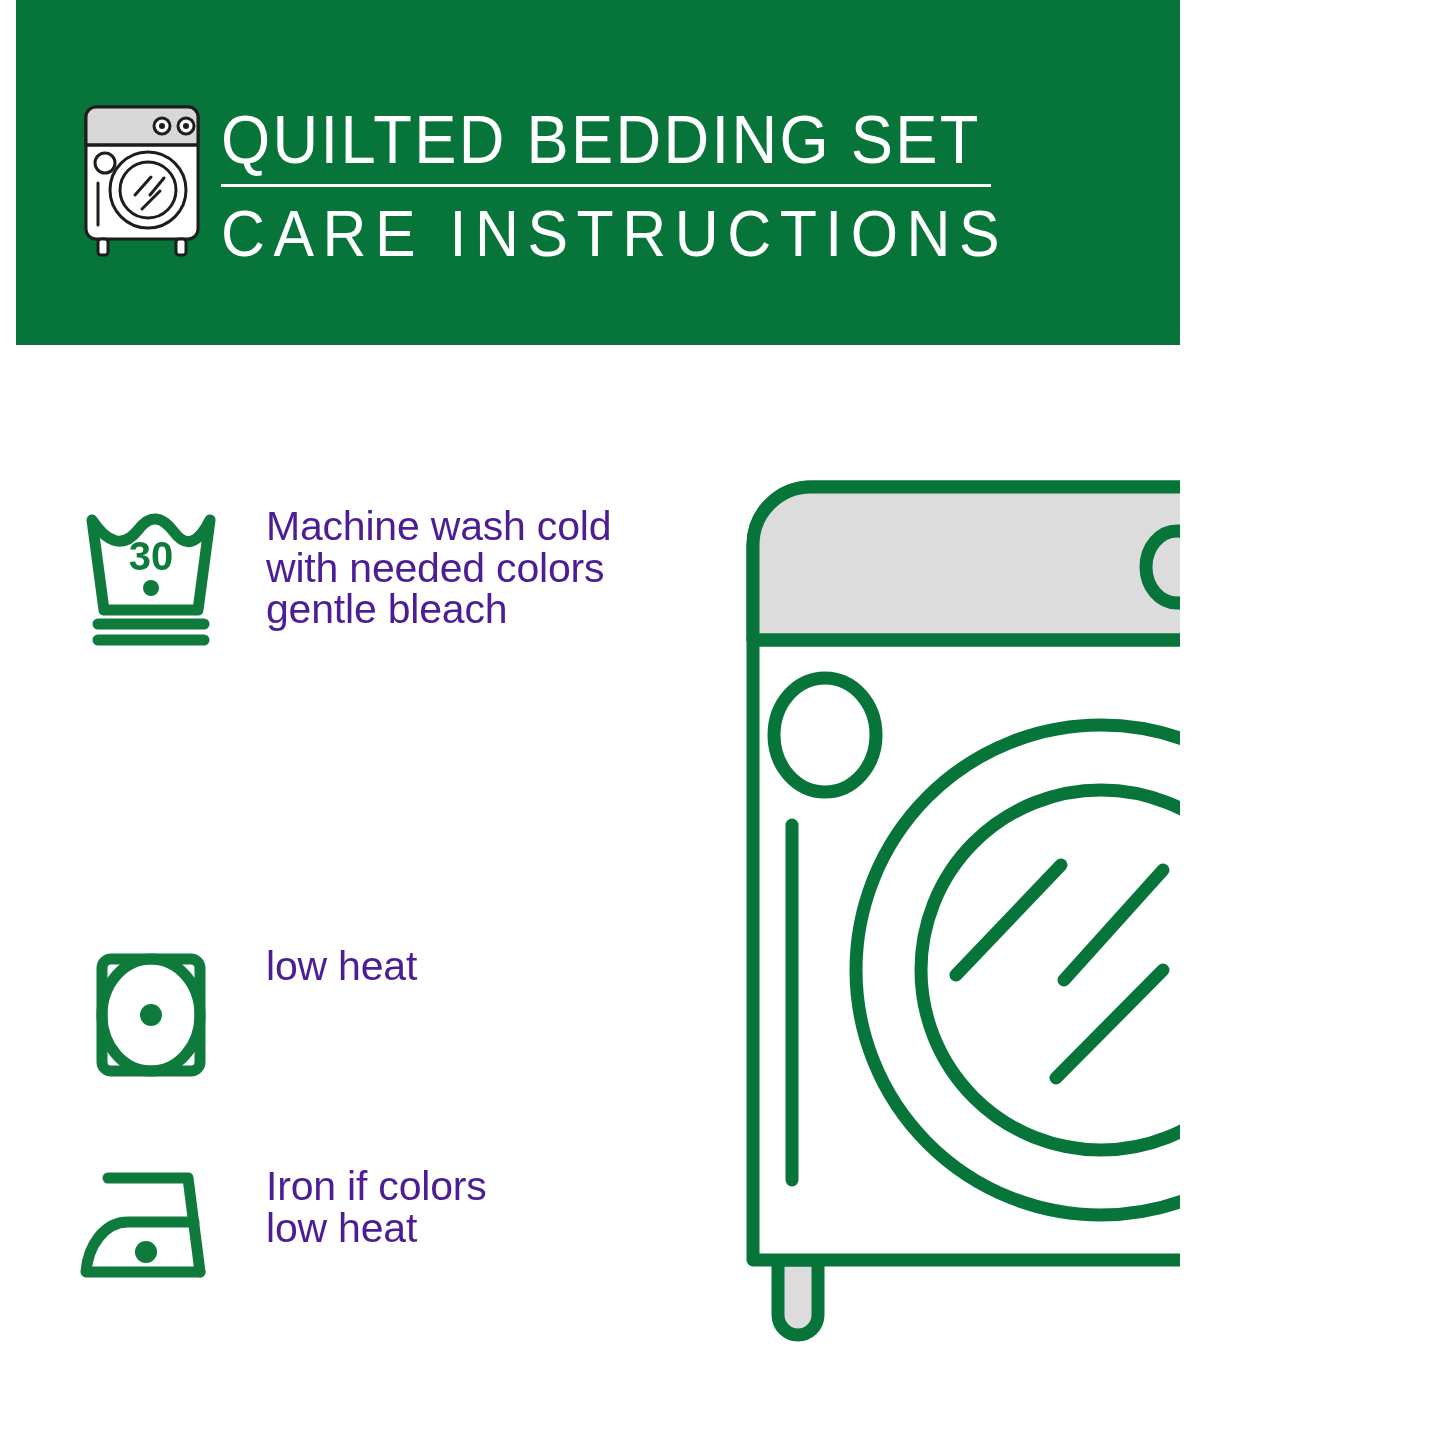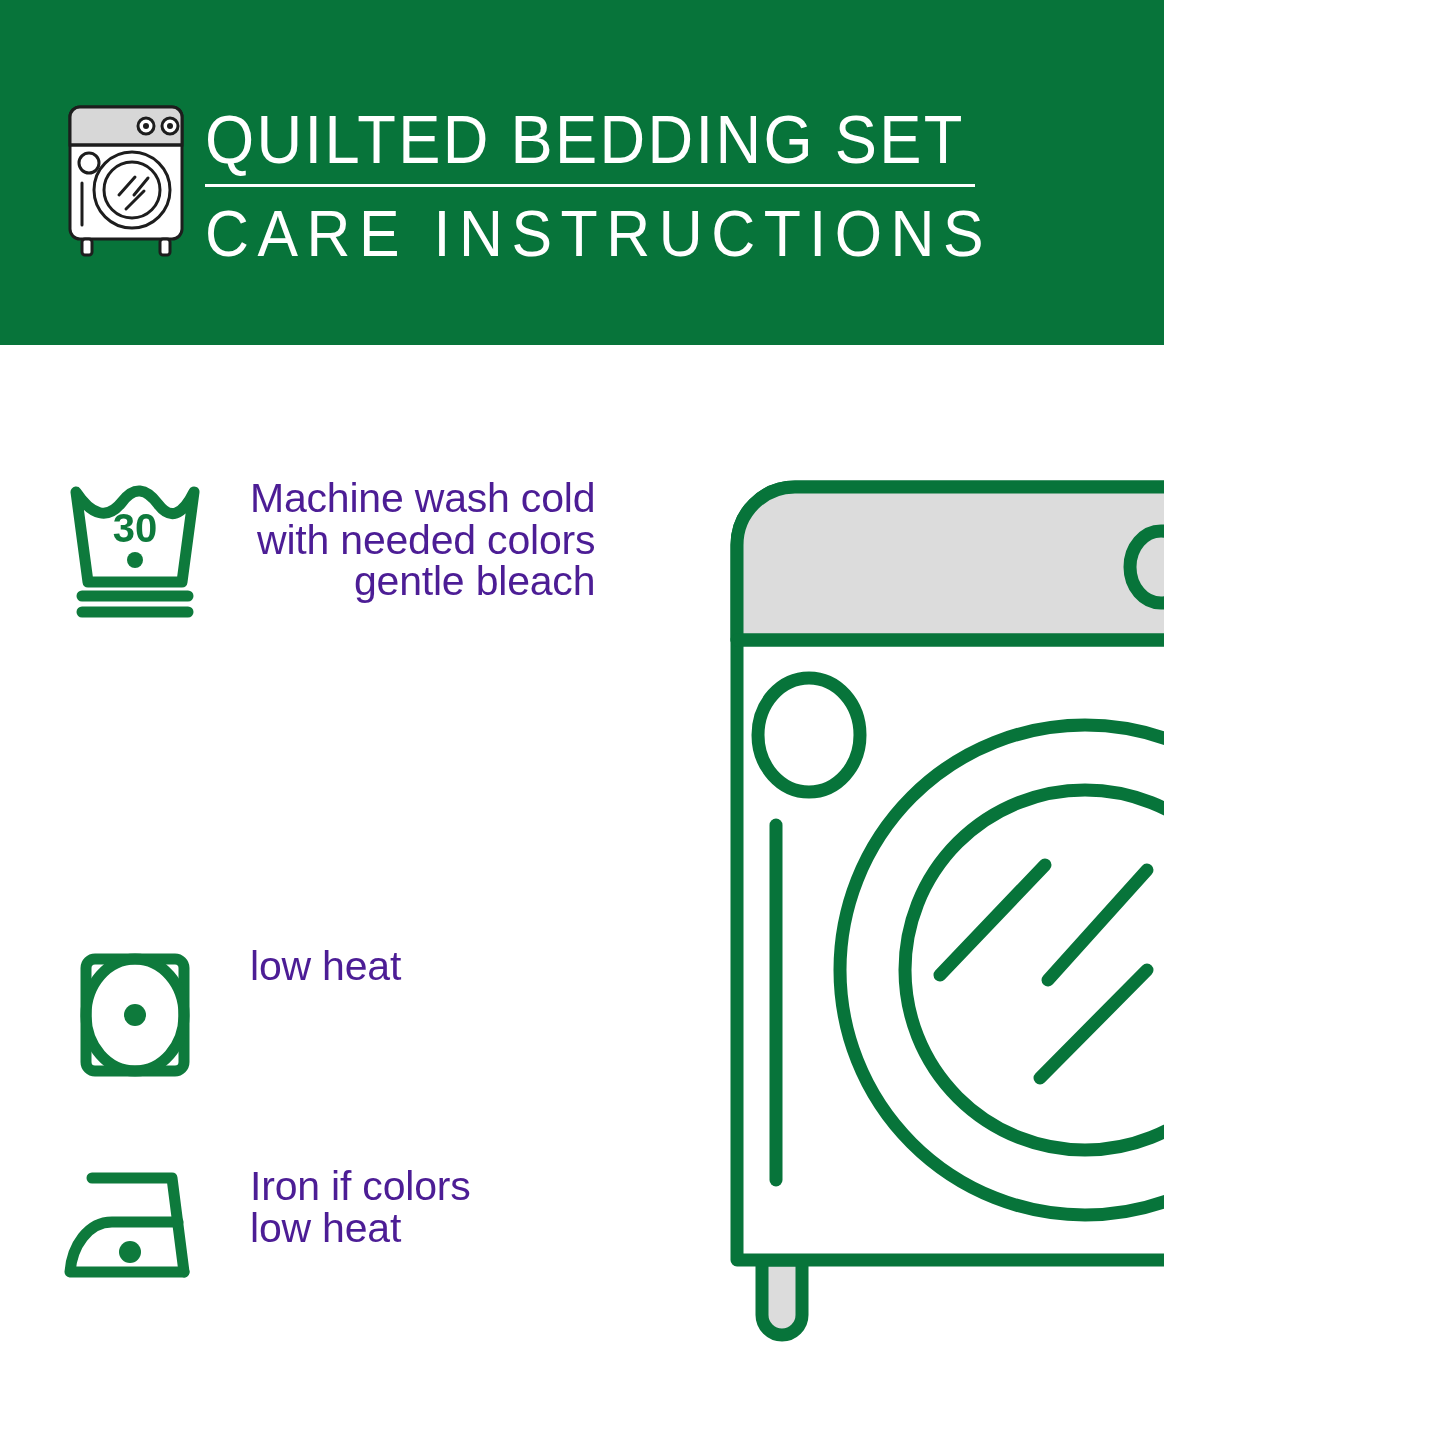--- a/index.html
+++ b/index.html
@@ -9,20 +9,21 @@
   }
   body {
     font-family: "Liberation Sans", sans-serif;
   }
   #page {
     position: relative;
     width: 1164px;
     height: 1445px;
     background: #ffffff;
     overflow: hidden;
+    margin-left: 16px;
   }
 
   
   #header-banner {
     position: absolute;
     left: 0;
     top: 0;
     width: 1445px;
     height: 345px;
     background: #07743A;
@@ -90,21 +91,21 @@
     font-family: "Liberation Sans", sans-serif;
     font-size: 41px;
     line-height: 41.5px;
     color: #4c1d95;
     font-weight: 400;
     letter-spacing: -0.2px;
     padding-top: 6px;
   }
   .care-label .ln { display: block; }
 
-  #row-wash   { top: 472px; text-align: right; }
+  #row-wash   { top: 500px; }
   #row-bleach { top: 722px; }
   #row-dry    { top: 940px; }
   #row-iron   { top: 1160px; }
 
   
   #machine-illustration {
     position: absolute;
     left: 715px;
     top: 470px;
     width: 690px;

